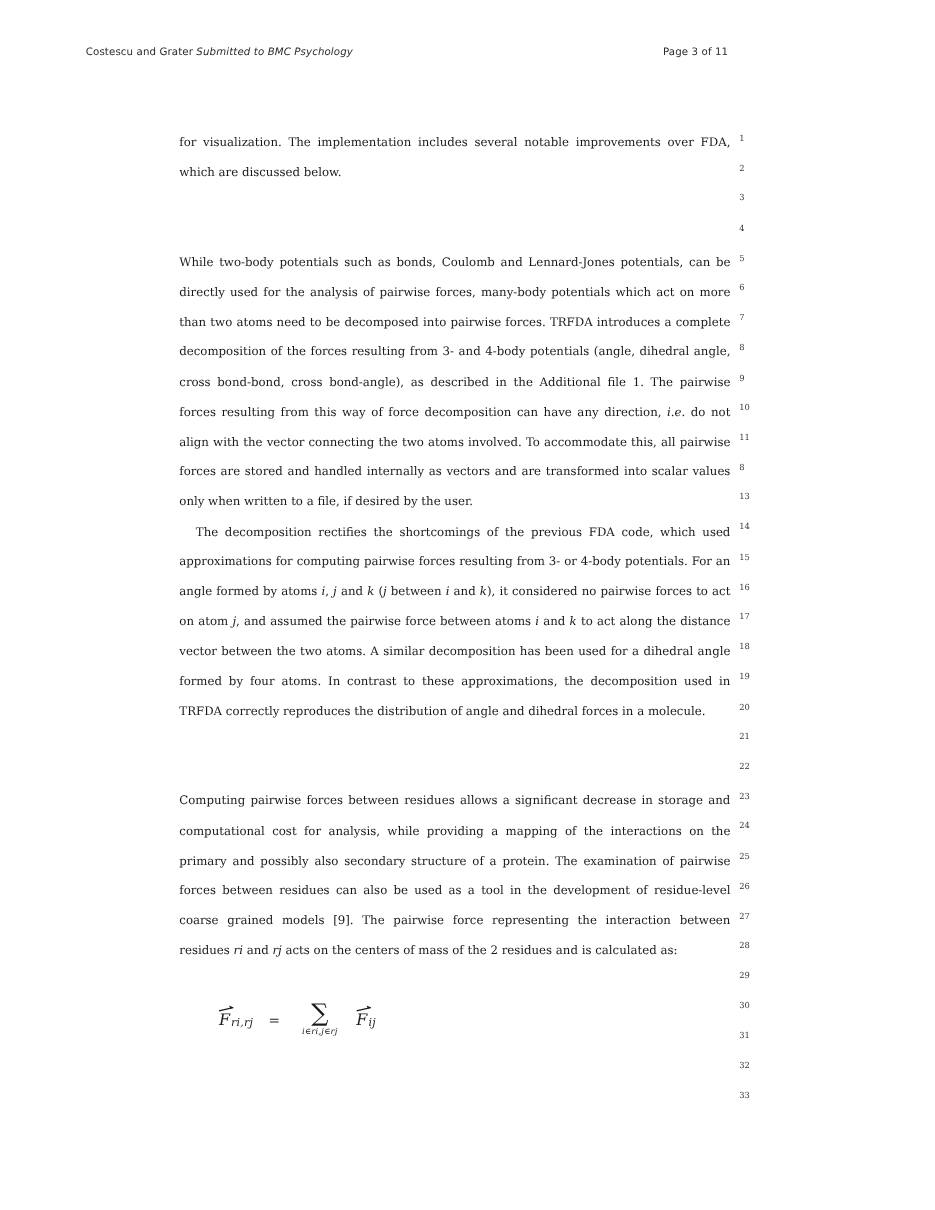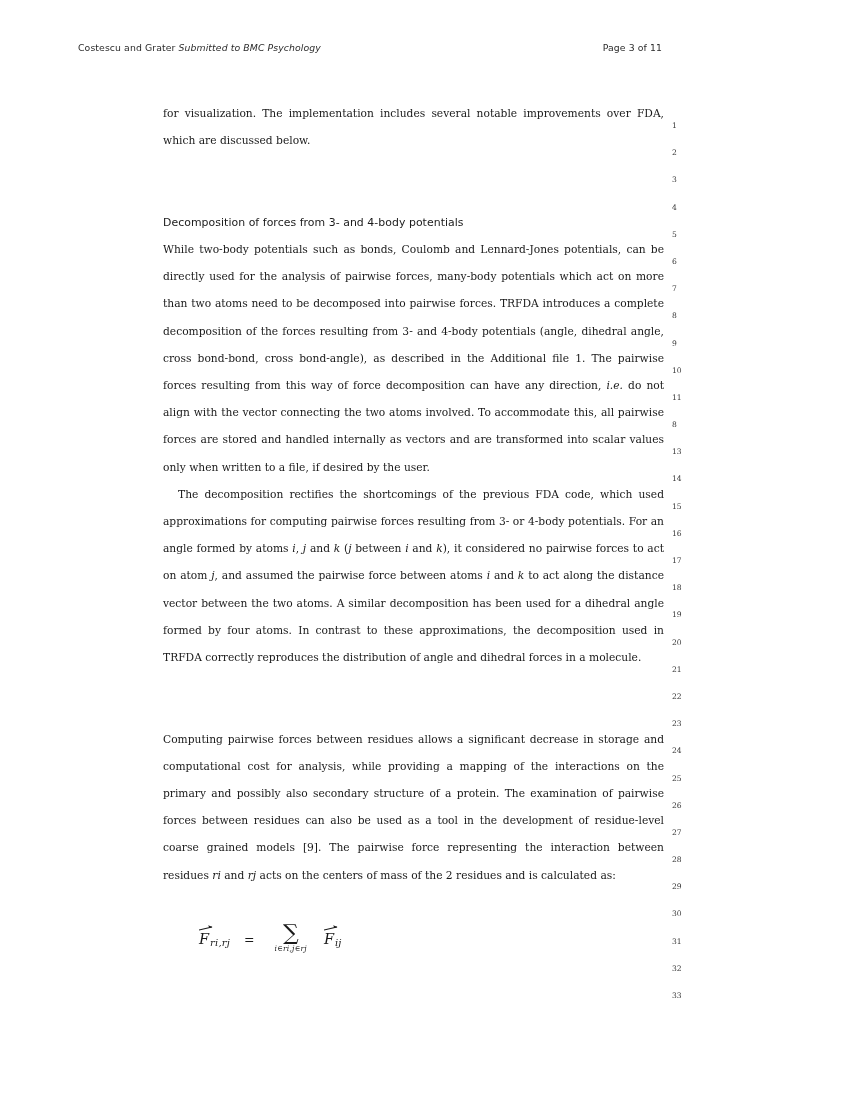--- a/index.html
+++ b/index.html
@@ -32,21 +32,21 @@
     letter-spacing: .1px;
   }
   .runhead-left { white-space: nowrap; }
   .runhead-left .journal { font-style: italic; }
   .runhead-right { white-space: nowrap; padding-left: 21px; }
 
   
   .column {
     position: absolute;
     left: 163px;
-    top: 100px;
+    top: 116px;
     width: 501px;
   }
 
   p.body, h2.section {
     margin: 0;
     padding: 0;
   }
 
   p.body {
     font-family: "DejaVu Serif", "Liberation Serif", serif;
@@ -172,21 +172,20 @@
     </div>
     <div class="runhead-right">Page 3 of 11</div>
   </div>
 
   <div class="column">
 
     <p class="body"><span>for visualization. The implementation includes several notable improvements over FDA, which are discussed below.</span></p>
 
     <div class="gap-2"></div>
 
-    <h2 class="section">Decomposition of forces from 3- and 4-body potentials</h2>
 
     <p class="body"><span>While two-body potentials such as bonds, Coulomb and Lennard-Jones potentials, can be directly used for the analysis of pairwise forces, many-body potentials which act on more than two atoms need to be decomposed into pairwise forces. TRFDA introduces a complete decomposition of the forces resulting from 3- and 4-body potentials (angle, dihedral angle, cross bond-bond, cross bond-angle), as described in the Additional file 1. The pairwise forces resulting from this way of force decomposition can have any direction, </span><i class="itl">i.e.</i><span> do not align with the vector connecting the two atoms involved. To accommodate this, all pairwise forces are stored and handled internally as vectors and are transformed into scalar values only when written to a file, if desired by the user.</span></p>
 
     <p class="body indent"><span>The decomposition rectifies the shortcomings of the previous FDA code, which used approximations for computing pairwise forces resulting from 3- or 4-body potentials. For an angle formed by atoms </span><i class="mathvar">i</i><span>, </span><i class="mathvar">j</i><span> and </span><i class="mathvar">k</i><span> (</span><i class="mathvar">j</i><span> between </span><i class="mathvar">i</i><span> and </span><i class="mathvar">k</i><span>), it considered no pairwise forces to act on atom </span><i class="mathvar">j</i><span>, and assumed the pairwise force between atoms </span><i class="mathvar">i</i><span> and </span><i class="mathvar">k</i><span> to act along the distance vector between the two atoms. A similar decomposition has been used for a dihedral angle formed by four atoms. In contrast to these approximations, the decomposition used in TRFDA correctly reproduces the distribution of angle and dihedral forces in a molecule.</span></p>
 
     <div class="gap-2"></div>
 
 
     <p class="body"><span>Computing pairwise forces between residues allows a significant decrease in storage and computational cost for analysis, while providing a mapping of the interactions on the primary and possibly also secondary structure of a protein. The examination of pairwise forces between residues can also be used as a tool in the development of residue-level coarse grained models [9]. The pairwise force representing the interaction between residues </span><i class="mathvar">ri</i><span> and </span><i class="mathvar">rj</i><span> acts on the centers of mass of the 2 residues and is calculated as:</span></p>
 

